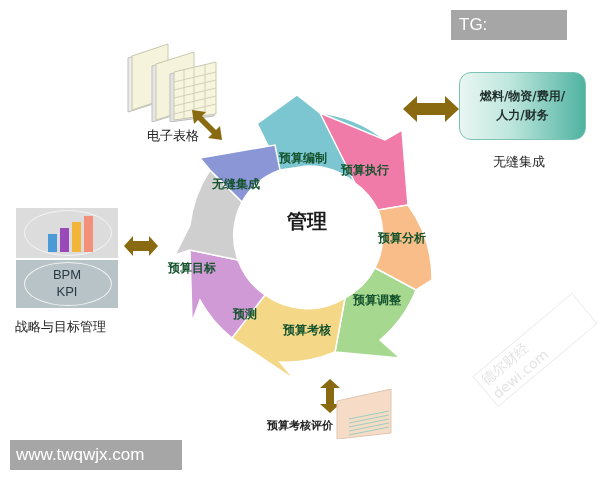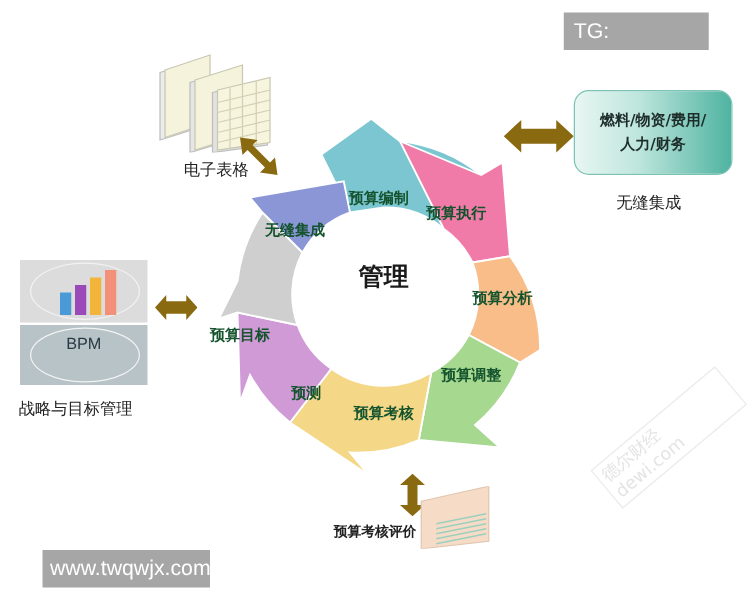--- a/index.html
+++ b/index.html
@@ -64,20 +64,21 @@
 <div class="kpi-top">
   <div class="oval" style="left:8px;top:2px;width:86px;height:44px;"></div>
   <div class="bar" style="left:32px;height:18px;background:#4a9ad8;"></div>
   <div class="bar" style="left:44px;height:24px;background:#9a4ab8;"></div>
   <div class="bar" style="left:56px;height:30px;background:#f3b43a;"></div>
   <div class="bar" style="left:68px;height:36px;background:#f3907a;"></div>
 </div>
 <div class="kpi-bot">
   <div class="oval" style="left:8px;top:2px;width:86px;height:42px;"></div>
   <div class="kpi-text" style="top:7px;">BPM</div>
+  <div class="kpi-text" style="top:24px;">KPI</div>
 </div>
 <div class="abs lbl" style="left:15px;top:318px;font-size:13px;">战略与目标管理</div>
 
 <svg class="abs" style="left:124px;top:235px" width="34" height="22" viewBox="0 0 34 22">
   <polygon points="0,11 9,1 9,6 25,6 25,1 34,11 25,21 25,16 9,16 9,21" fill="#8a6a10"></polygon>
 </svg>
 
 <svg class="abs" style="left:170px;top:90px" width="270" height="290" viewBox="0 0 270 290">
   <defs>
     <radialGradient id="g0" cx="0.5" cy="0.5" r="0.5">
@@ -123,13 +124,13 @@
       <line x1="14" y1="34" x2="54" y2="26"></line>
     <line x1="14" y1="38" x2="54" y2="30"></line>
       <line x1="14" y1="42" x2="54" y2="34"></line>
     <line x1="14" y1="46" x2="54" y2="38"></line>
   </g>
 </svg>
 <div class="abs lbl" style="left:267px;top:418px;font-size:11px;font-weight:bold;">预算考核评价</div>
 
 <div class="abs" style="left:470px;top:330px;transform:rotate(-40deg);font-size:14px;color:#e4e4e4;border:1px solid #ececec;padding:2px 4px;">德尔财经 dewi.com</div>
 
-<div class="wm-box" style="left:10px;top:440px;width:134px;height:30px;font-size:17px;line-height:30px;padding-left:6px;box-sizing:border-box;margin-left:24px;">www.twqwjx.com</div>
+<div class="wm-box" style="left:10px;top:440px;width:172px;height:30px;font-size:17px;line-height:30px;padding-left:6px;box-sizing:border-box;">www.twqwjx.com</div>
 
 </body></html>

